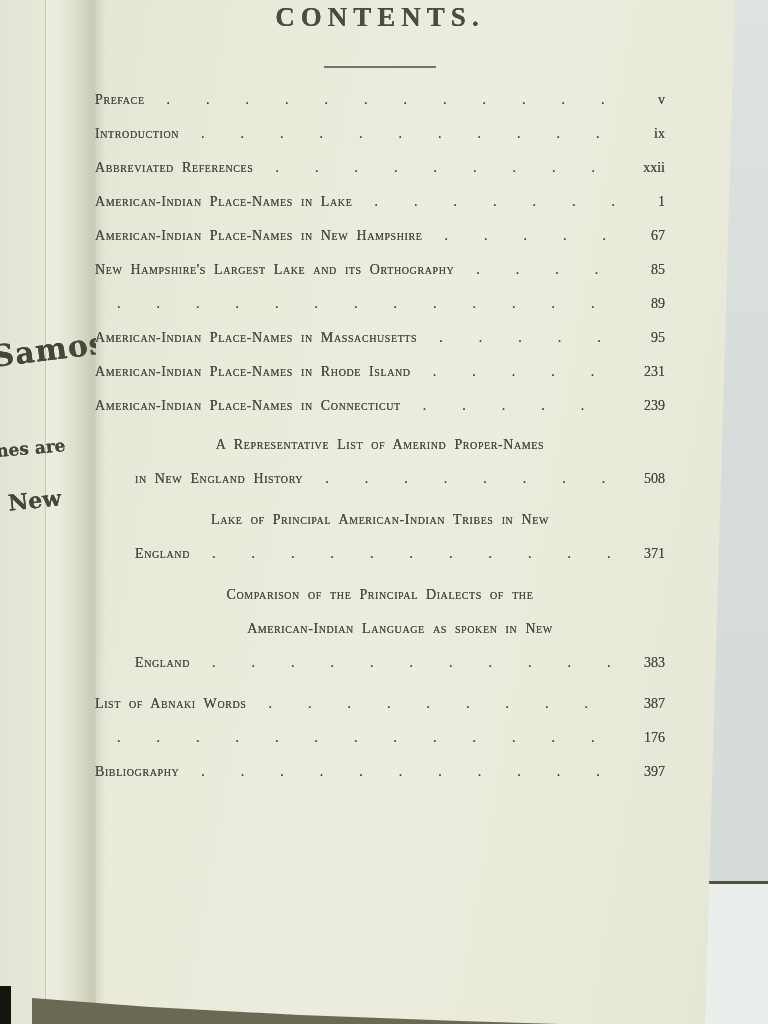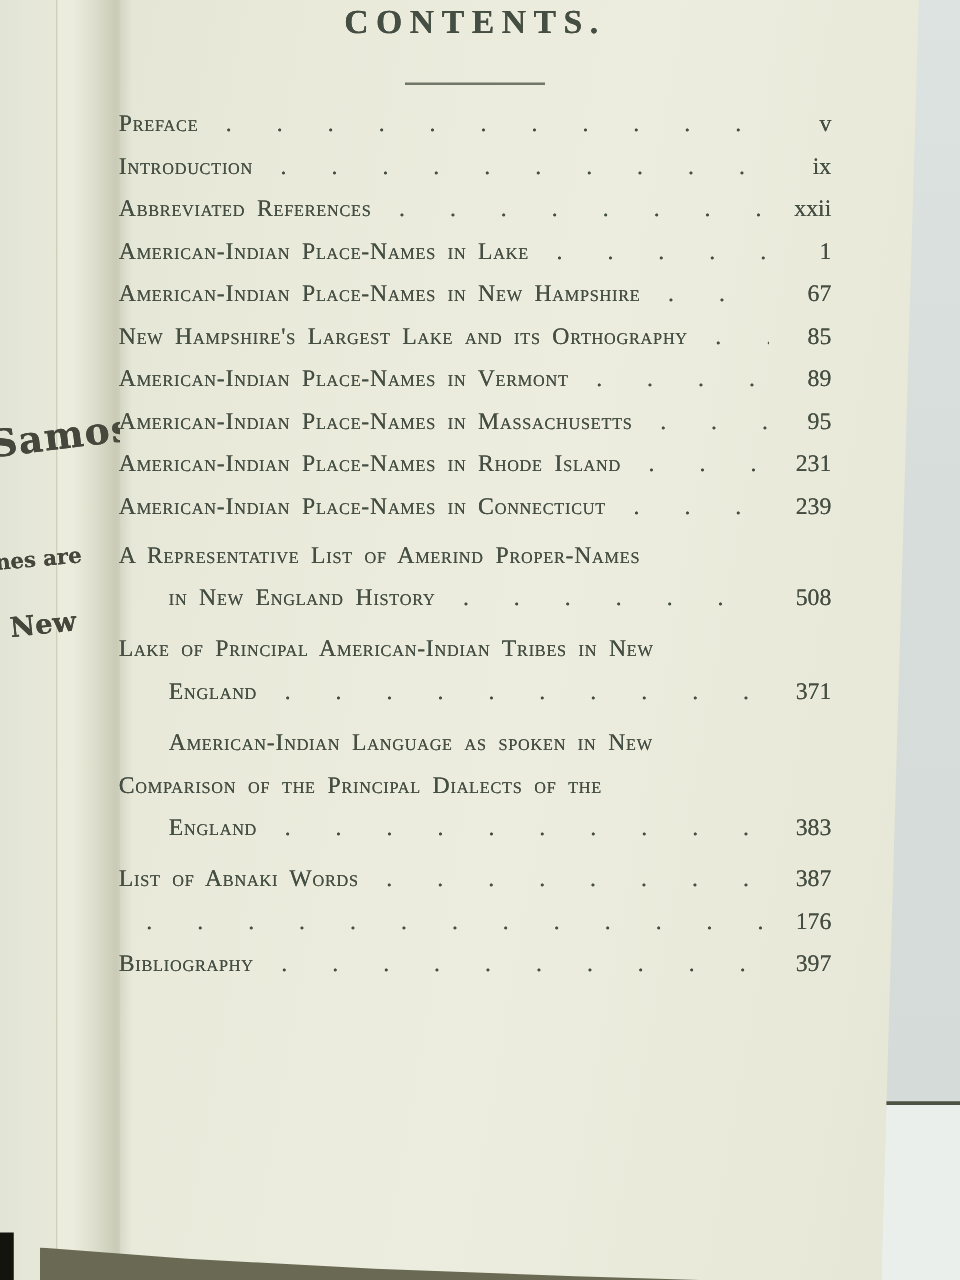--- a/index.html
+++ b/index.html
@@ -49,21 +49,21 @@
   
   .content { position:absolute; left:95px; top:0; width:570px; color:#454e43; }
   .page-title {
     text-align:center; font-size:27px; line-height:34px;
     letter-spacing:6px; font-weight:600; text-shadow:0 0 .4px #454e43;
   }
   .title-rule { width:112px; height:2px; background:#5b6253; margin:32px auto 0; opacity:.85; }
   .toc { margin-top:15px; }
   .entry { margin:0; }
   .entry.multi { margin:5px 0 7px; }
-  .line { display:flex; align-items:baseline; height:34px; line-height:34px; font-size:19px; }
+  .line { display:flex; align-items:baseline; height:34px; line-height:34px; font-size:14px;justify-content:center; }
   .label {
     white-space:nowrap; font-variant:small-caps; letter-spacing:.6px; word-spacing:4px;
     text-shadow:0 0 .3px #454e43;
   }
   .line.cont .label { padding-left:40px; }
   .leader {
     flex:1 1 0; min-width:0; overflow:hidden; white-space:nowrap;
     letter-spacing:36px; padding-left:22px; text-shadow:0 0 .3px #454e43;
   }
   .pagenum { flex:0 0 50px; width:50px; text-align:right; text-shadow:0 0 .3px #454e43; }
@@ -122,21 +122,20 @@
         </div>
         <div class="entry">
           <div class="line last">
             <span class="label">New Hampshire's Largest Lake and its Orthography</span>
             <span class="leader">..............</span>
             <span class="pagenum">85</span>
           </div>
         </div>
         <div class="entry">
           <div class="line last">
-            <span class="label">American-Indian Place-Names in Vermont</span>
             <span class="leader">..............</span>
             <span class="pagenum">89</span>
           </div>
         </div>
         <div class="entry">
           <div class="line last">
             <span class="label">American-Indian Place-Names in Massachusetts</span>
             <span class="leader">..............</span>
             <span class="pagenum">95</span>
           </div>
@@ -169,25 +168,25 @@
           <div class="line">
             <span class="label">Lake of Principal American-Indian Tribes in New</span>
           </div>
           <div class="line cont last">
             <span class="label">England</span>
             <span class="leader">..............</span>
             <span class="pagenum">371</span>
           </div>
         </div>
         <div class="entry multi">
+          <div class="line">
+            <span class="label">Comparison of the Principal Dialects of the</span>
+          </div>
           <div class="line cont">
             <span class="label">American-Indian Language as spoken in New</span>
-          </div>
-          <div class="line">
-            <span class="label">Comparison of the Principal Dialects of the</span>
           </div>
           <div class="line cont last">
             <span class="label">England</span>
             <span class="leader">..............</span>
             <span class="pagenum">383</span>
           </div>
         </div>
         <div class="entry">
           <div class="line last">
             <span class="label">List of Abnaki Words</span>

